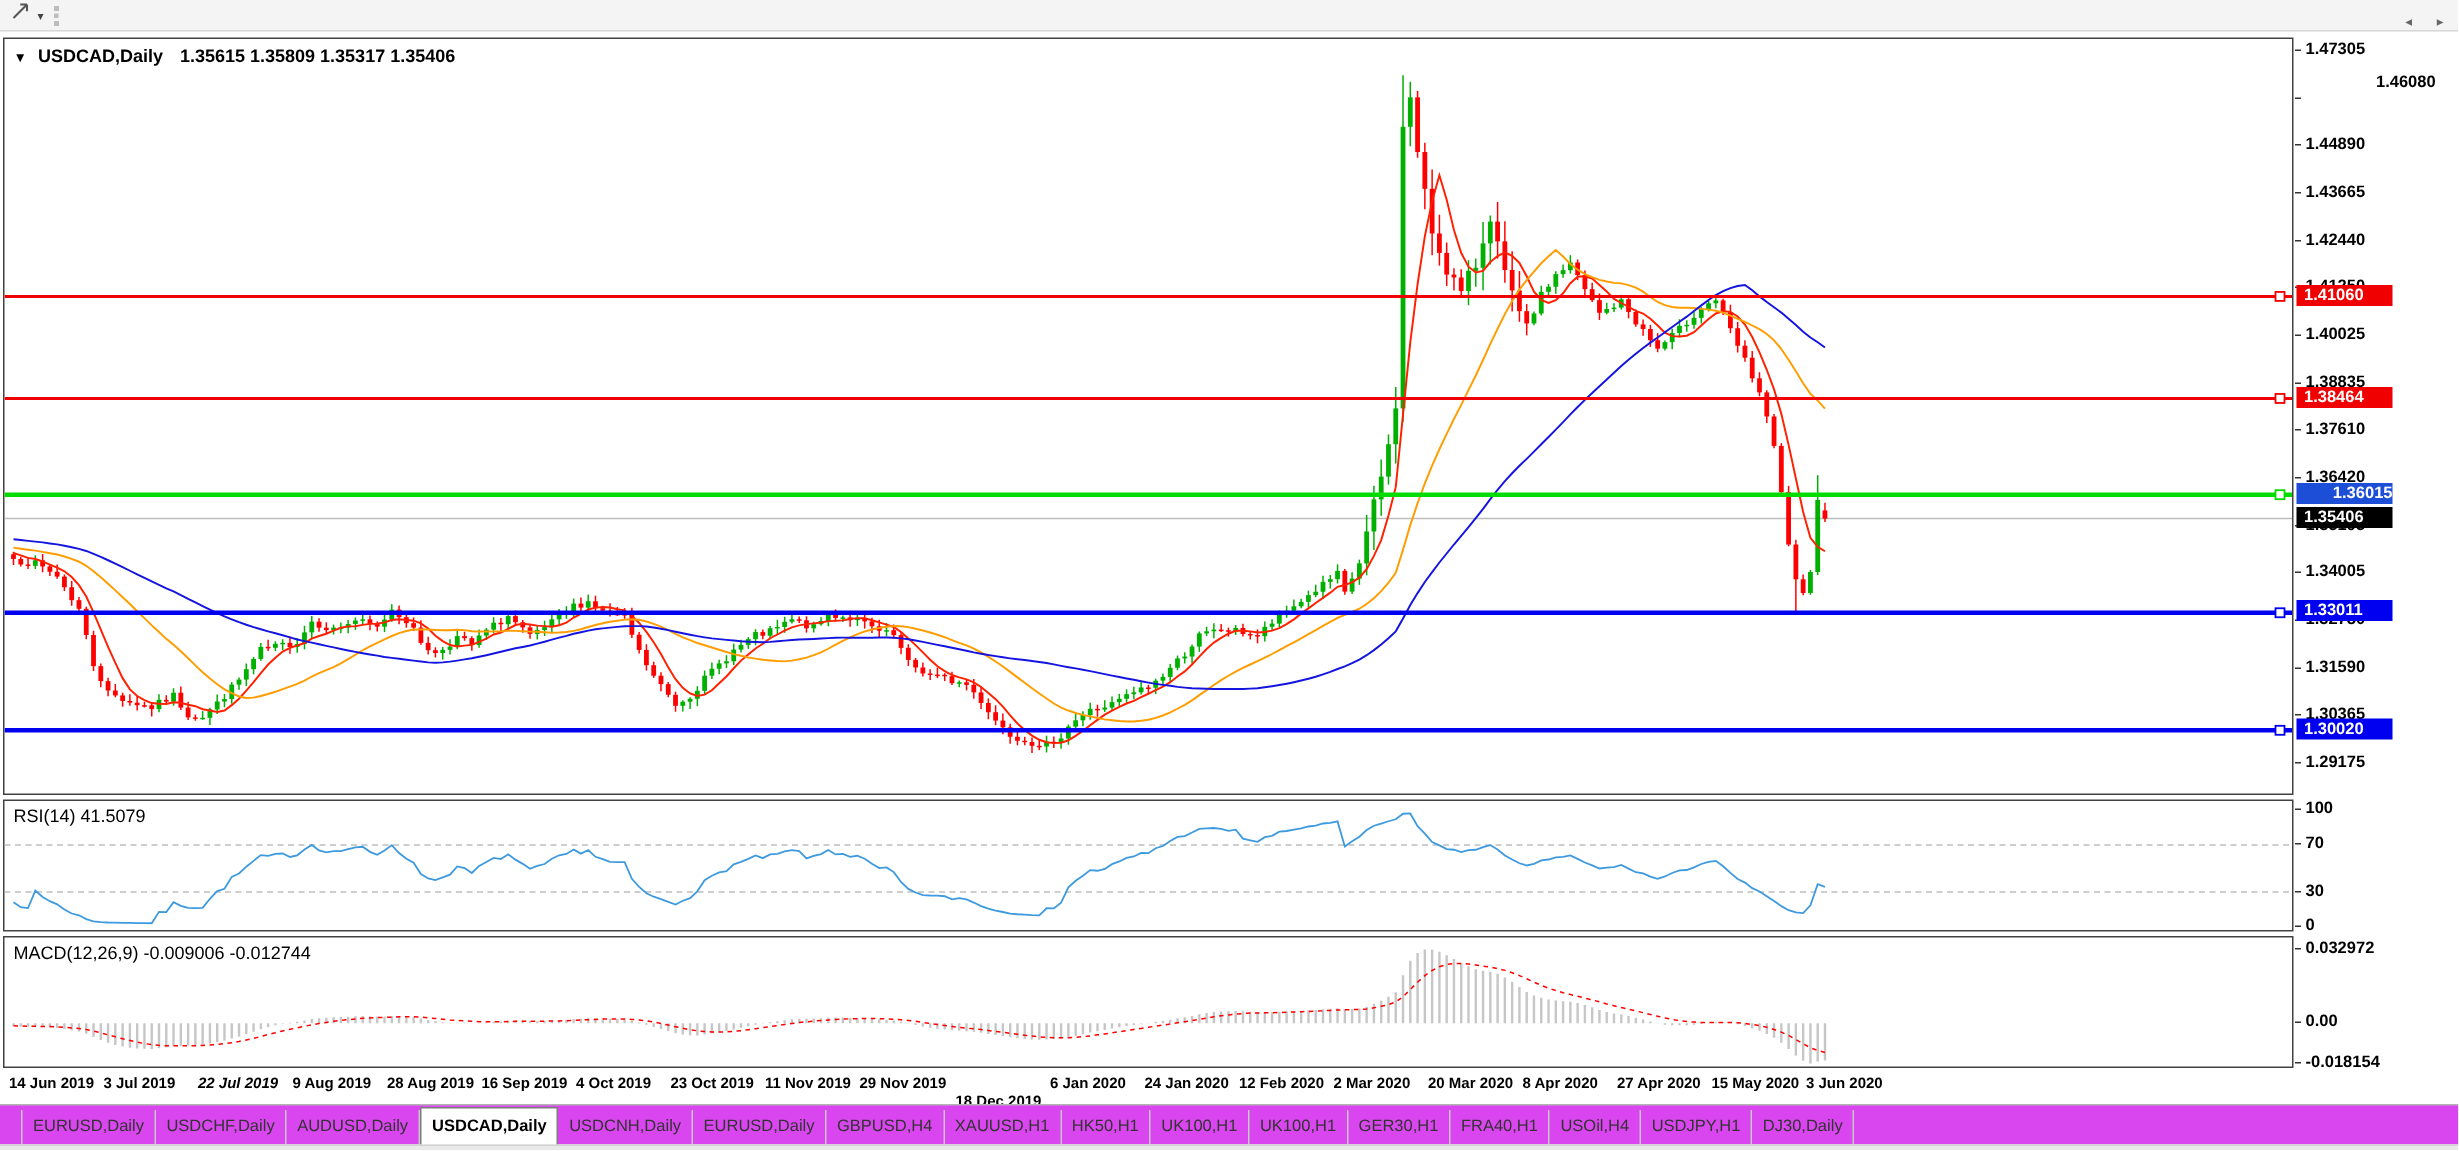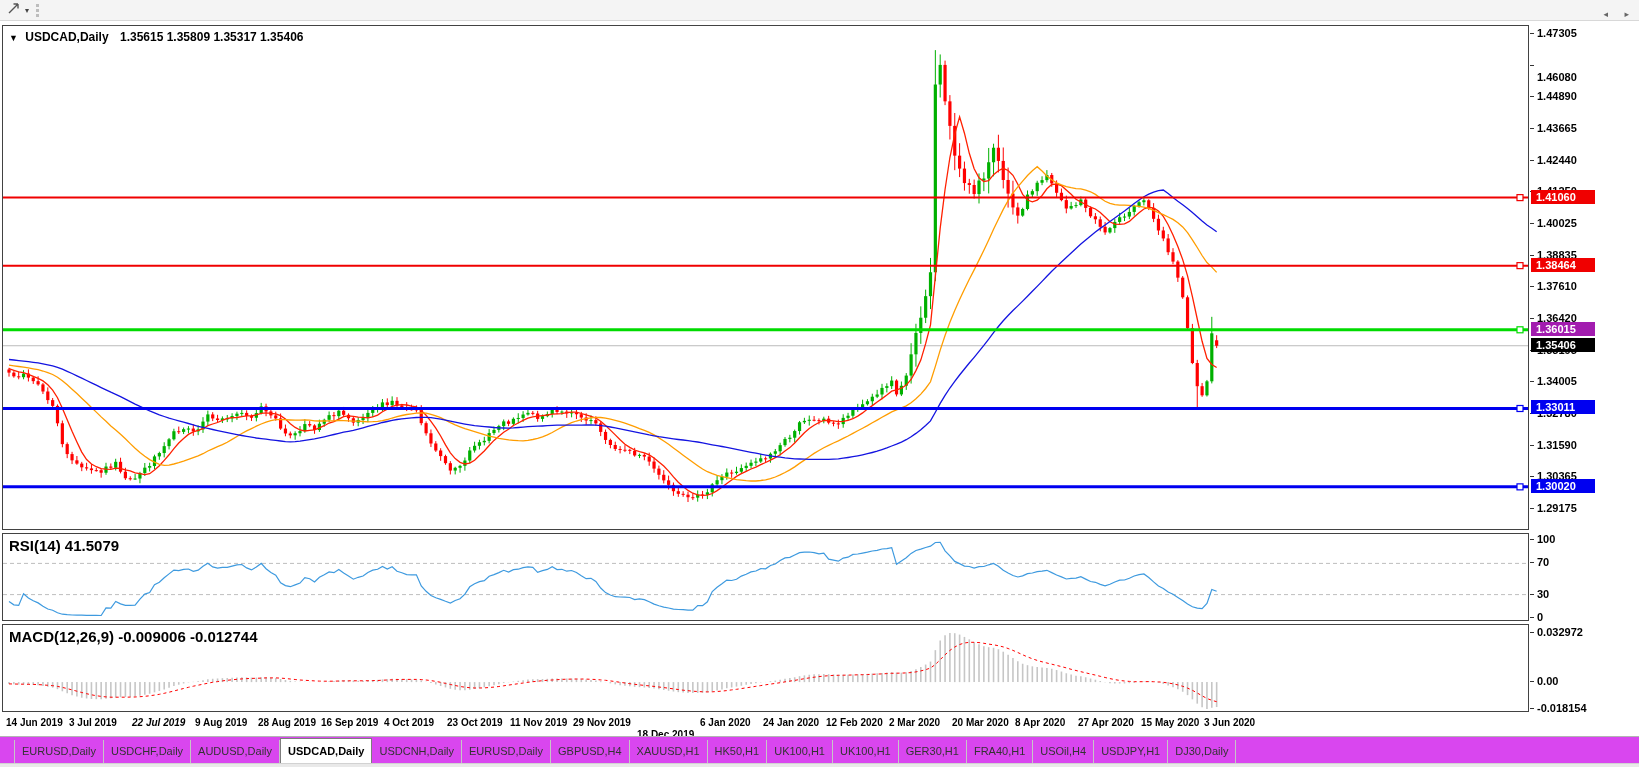--- a/index.html
+++ b/index.html
@@ -13,21 +13,21 @@
   .tool-caret{font-size:8px;color:#444;width:10px;text-align:center}
   .grip{width:4px;height:13px;border-left:3px dotted #bdbdbd;margin:0 7px 0 4px}
   .tf-btn{font-size:11px;font-weight:700;color:#4a4a4a;padding:0 8px;height:17px;line-height:16px;
           border:1px solid transparent;border-radius:2px;margin:0 1px;cursor:default}
   .tf-btn.active{background:#fdfdfd;border-color:#a8a8a8;color:#222}
   .tf-sep{width:1px;height:15px;background:#cfcfcf;margin:0 5px}
   
   .panel{position:absolute;background:#fff;border:1px solid #424242}
   .chart-title{position:absolute;left:6px;top:4px;font-size:12px;font-weight:700;z-index:6;white-space:nowrap}
   .chart-title .arr{font-size:9px;margin-right:4px}
-  .ind-label{position:absolute;left:6px;top:3px;font-size:15px;font-weight:700;z-index:6;white-space:nowrap}
+  .ind-label{position:absolute;left:6px;top:3px;font-size:12px;font-weight:400;z-index:6;white-space:nowrap}
   .panel svg{position:absolute;left:0;top:0}
   
   .axis-col{position:absolute;left:1529px;top:25px;width:110px;height:688px;font-size:11px;font-weight:700}
   .tick{position:absolute;left:8px;height:12px;line-height:12px;white-space:nowrap}
   .tickmark{position:absolute;left:1px;width:4px;height:1px;background:#333}
   .lvl-label{position:absolute;left:2px;width:64px;height:14px;line-height:14px;color:#fff;
              font-size:11px;font-weight:700;padding-left:5px;z-index:4}
   
   .date-row{position:absolute;left:2px;top:713px;width:1527px;height:20px;font-size:10px;font-weight:700}
   .date-label{position:absolute;top:4px;white-space:nowrap}
@@ -848,21 +848,21 @@
         <line x1="1208.8" x2="1208.8" y1="57.10889369669954" y2="82.71826324794681" stroke="#C6C6C6" stroke-width="1.6"></line>
         <line x1="1213.6499999999999" x2="1213.6499999999999" y1="57.10889369669954" y2="82.04062203258225" stroke="#C6C6C6" stroke-width="1.6"></line>
         <polyline points="6,58.9 10.85,59.0 15.7,59.1 20.549999999999997,59.2 25.4,59.3 30.25,59.4 35.099999999999994,59.6 39.949999999999996,59.9 44.8,60.3 49.65,60.7 54.5,61.4 59.349999999999994,62.4 64.19999999999999,63.6 69.05,64.9 73.89999999999999,66.2 78.75,67.5 83.6,68.7 88.44999999999999,69.8 93.3,70.7 98.14999999999999,71.4 103,71.9 107.85,72.2 112.69999999999999,72.2 117.55,72.2 122.39999999999999,72.2 127.24999999999999,72.1 132.1,72.0 136.95,71.7 141.79999999999998,71.3 146.64999999999998,70.8 151.5,70.1 156.35,69.3 161.2,68.3 166.04999999999998,67.2 170.89999999999998,66.0 175.75,64.7 180.6,63.5 185.45,62.3 190.29999999999998,61.2 195.14999999999998,60.2 200,59.2 204.85,58.2 209.7,57.3 214.54999999999998,56.6 219.39999999999998,55.9 224.24999999999997,55.3 229.1,54.8 233.95,54.3 238.79999999999998,53.9 243.64999999999998,53.6 248.49999999999997,53.4 253.35,53.3 258.2,53.1 263.04999999999995,52.9 267.9,52.9 272.75,52.9 277.59999999999997,53.1 282.45,53.5 287.29999999999995,54.0 292.15,54.5 297,55.0 301.84999999999997,55.3 306.7,55.6 311.54999999999995,55.9 316.4,56.1 321.25,56.2 326.09999999999997,56.2 330.95,56.2 335.79999999999995,56.0 340.65,55.9 345.5,55.8 350.34999999999997,55.8 355.2,55.8 360.04999999999995,55.8 364.9,55.7 369.75,55.6 374.59999999999997,55.5 379.45,55.2 384.29999999999995,55.0 389.15,54.8 394,54.6 398.84999999999997,54.4 403.7,54.4 408.54999999999995,54.4 413.4,54.4 418.24999999999994,54.6 423.09999999999997,55.0 427.95,55.6 432.79999999999995,56.4 437.65,57.3 442.49999999999994,58.4 447.34999999999997,59.5 452.2,60.5 457.04999999999995,61.5 461.9,62.2 466.74999999999994,62.7 471.59999999999997,63.0 476.45,63.0 481.29999999999995,62.9 486.15,62.5 490.99999999999994,62.1 495.84999999999997,61.5 500.7,60.8 505.54999999999995,60.1 510.4,59.4 515.25,58.7 520.0999999999999,58.0 524.9499999999999,57.3 529.8,56.7 534.65,56.2 539.5,55.7 544.3499999999999,55.3 549.1999999999999,55.0 554.05,54.7 558.9,54.4 563.75,54.2 568.5999999999999,54.1 573.4499999999999,54.0 578.3,54.0 583.15,54.1 588,54.3 592.8499999999999,54.5 597.6999999999999,54.9 602.55,55.3 607.4,55.9 612.25,56.6 617.0999999999999,57.3 621.9499999999999,58.0 626.8,58.7 631.65,59.3 636.5,59.9 641.3499999999999,60.4 646.1999999999999,60.9 651.05,61.4 655.9,62.0 660.75,62.6 665.5999999999999,63.2 670.4499999999999,63.9 675.3,64.5 680.15,65.2 685,65.7 689.8499999999999,66.2 694.6999999999999,66.5 699.55,66.8 704.4,66.9 709.25,66.8 714.0999999999999,66.5 718.9499999999999,66.1 723.8,65.6 728.65,64.9 733.5,64.3 738.3499999999999,63.6 743.1999999999999,62.8 748.05,62.1 752.9,61.3 757.75,60.6 762.5999999999999,59.8 767.4499999999999,59.1 772.3,58.4 777.15,57.7 782,56.9 786.8499999999999,56.1 791.6999999999999,55.4 796.55,54.5 801.4,53.7 806.2499999999999,52.9 811.0999999999999,52.2 815.9499999999999,51.6 820.8,51.1 825.65,50.7 830.4999999999999,50.4 835.3499999999999,50.3 840.1999999999999,50.2 845.05,50.1 849.9,50.0 854.7499999999999,49.8 859.5999999999999,49.7 864.4499999999999,49.5 869.3,49.3 874.15,49.1 878.9999999999999,48.9 883.8499999999999,48.6 888.6999999999999,48.3 893.55,48.2 898.4,48.1 903.2499999999999,47.9 908.0999999999999,47.6 912.9499999999999,46.9 917.8,45.9 922.65,44.7 927.4999999999999,43.0 932.3499999999999,39.5 937.1999999999999,34.7 942.05,29.8 946.9,25.4 951.7499999999999,22.0 956.5999999999999,19.5 961.4499999999999,18.0 966.3,17.3 971.15,17.3 975.9999999999999,17.6 980.8499999999999,18.3 985.6999999999999,19.1 990.55,19.8 995.4,20.7 1000.2499999999999,21.9 1005.0999999999999,23.5 1009.9499999999999,25.4 1014.8,27.5 1019.65,29.8 1024.5,31.9 1029.35,33.8 1034.1999999999998,35.4 1039.05,36.8 1043.8999999999999,38.0 1048.75,39.2 1053.6,40.4 1058.4499999999998,41.6 1063.3,42.9 1068.1499999999999,44.3 1073,45.5 1077.85,46.7 1082.6999999999998,47.8 1087.55,49.0 1092.3999999999999,50.1 1097.25,51.3 1102.1,52.5 1106.9499999999998,53.6 1111.8,54.6 1116.6499999999999,55.4 1121.5,56.0 1126.35,56.4 1131.1999999999998,56.7 1136.05,56.7 1140.8999999999999,56.7 1145.75,56.6 1150.6,56.7 1155.4499999999998,56.9 1160.3,57.3 1165.1499999999999,58.0 1170,58.8 1174.85,59.9 1179.6999999999998,61.3 1184.55,63.1 1189.3999999999999,65.3 1194.25,68.0 1199.1,70.8 1203.9499999999998,73.5 1208.8,75.3 1213.6499999999999,76.7 " fill="none" stroke="#FF0000" stroke-width="1" stroke-dasharray="3 3"></polyline>
       </svg>
   </div>
 
   <div class="axis-col" id="axisCol">
       <div class="tickmark" style="top: 8px;"></div>
       <div class="tick" style="top: 2px;">1.47305</div>
       <div class="tickmark" style="top: 40px;"></div>
-      <div class="tick" style="top: 46px;">1.46080</div>
+      <div class="tick" style="top: 24px; margin-left: 47px;">1.46080</div>
       <div class="tickmark" style="top: 71px;"></div>
       <div class="tick" style="top: 65px;">1.44890</div>
       <div class="tickmark" style="top: 103px;"></div>
       <div class="tick" style="top: 97px;">1.43665</div>
       <div class="tickmark" style="top: 135px;"></div>
       <div class="tick" style="top: 129px;">1.42440</div>
       <div class="tickmark" style="top: 166px;"></div>
       <div class="tick" style="top: 160px;">1.41250</div>
       <div class="tickmark" style="top: 198px;"></div>
       <div class="tick" style="top: 192px;">1.40025</div>
@@ -887,21 +887,21 @@
       <div class="tickmark" style="top: 514px;"></div>
       <div class="tick" style="top: 508px;">100</div>
       <div class="tickmark" style="top: 537px;"></div>
       <div class="tick" style="top: 531px;">70</div>
       <div class="tickmark" style="top: 569px;"></div>
       <div class="tick" style="top: 563px;">30</div>
       <div class="tickmark" style="top: 592px;"></div>
       <div class="tick" style="top: 586px;">0</div>
       <div class="lvl-label" style="top: 165px; background: rgb(240, 0, 0);">1.41060</div>
       <div class="lvl-label" style="top: 233px; background: rgb(240, 0, 0);">1.38464</div>
-      <div class="lvl-label" style="top: 297px; background: #a21caf;">1.36015</div>
+      <div class="lvl-label" style="top: 297px; background: #1d4ed8; text-align: right;">1.36015</div>
       <div class="lvl-label" style="top: 375px; background: rgb(0, 0, 240);">1.33011</div>
       <div class="lvl-label" style="top: 454px; background: rgb(0, 0, 240);">1.30020</div>
       <div class="lvl-label" style="top: 313px; background: rgb(0, 0, 0);">1.35406</div>
       <div class="tickmark" style="top: 607px;"></div>
       <div class="tick" style="top: 601px;">0.032972</div>
       <div class="tickmark" style="top: 656px;"></div>
       <div class="tick" style="top: 650px;">0.00</div>
       <div class="tickmark" style="top: 683px;"></div>
       <div class="tick" style="top: 677px;">-0.018154</div>
     </div>

